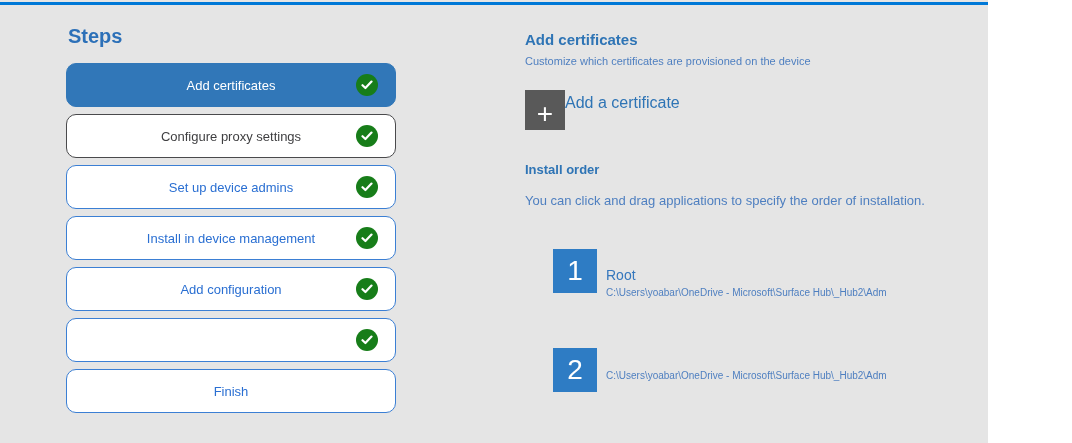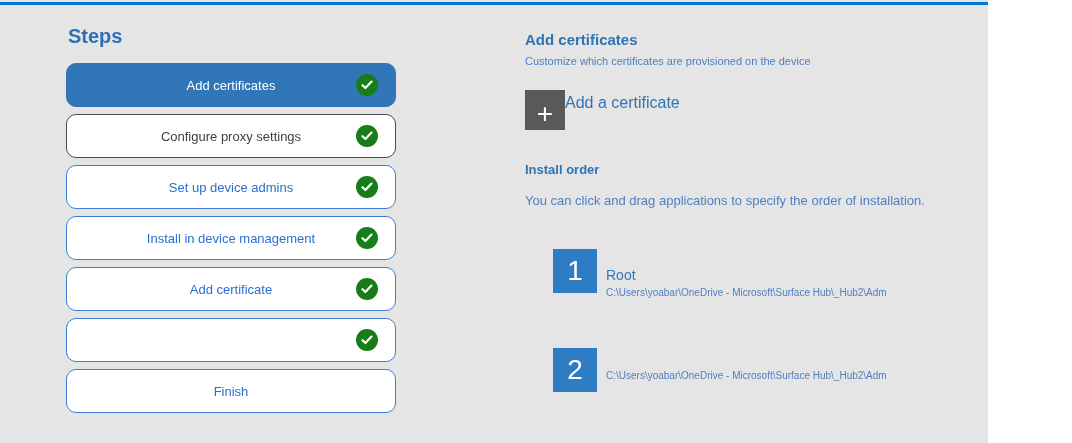--- a/index.html
+++ b/index.html
@@ -195,21 +195,21 @@
     <div class="step">
       <span class="step-label">Install in device management</span>
       <span class="badge">
         <svg width="12" height="10" viewBox="0 0 12 10">
             <path d="M1.5 5.2 L4.4 8 L10.5 1.6" fill="none" stroke="#ffffff" stroke-width="2.2" stroke-linecap="round" stroke-linejoin="round"></path>
           </svg>
       </span>
     </div>
 
     <div class="step">
-      <span class="step-label">Add certificate</span>
+      <span class="step-label">Add configuration</span>
       <span class="badge">
         <svg width="12" height="10" viewBox="0 0 12 10">
             <path d="M1.5 5.2 L4.4 8 L10.5 1.6" fill="none" stroke="#ffffff" stroke-width="2.2" stroke-linecap="round" stroke-linejoin="round"></path>
           </svg>
       </span>
     </div>
 
     <div class="step">
       <span class="badge">
         <svg width="12" height="10" viewBox="0 0 12 10">

